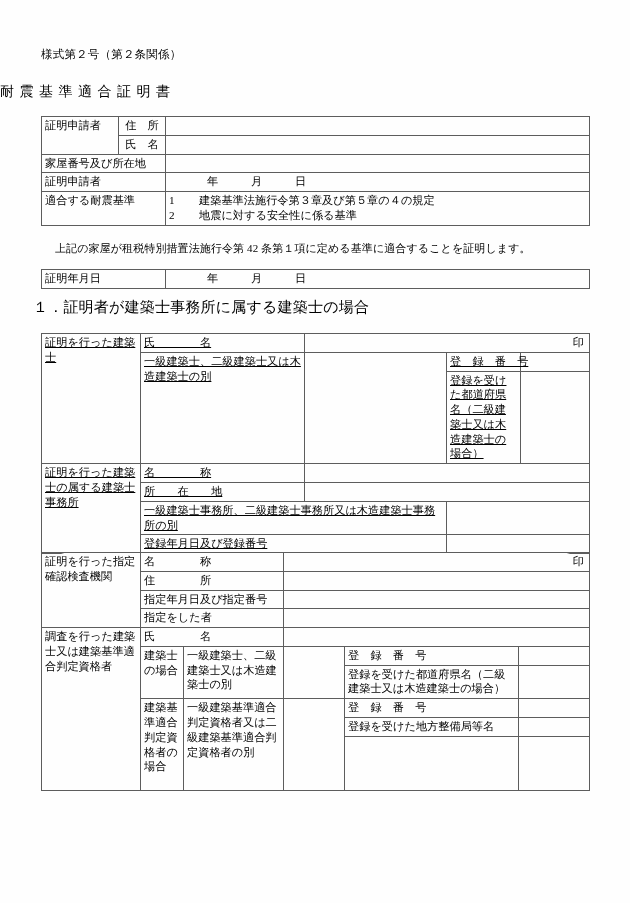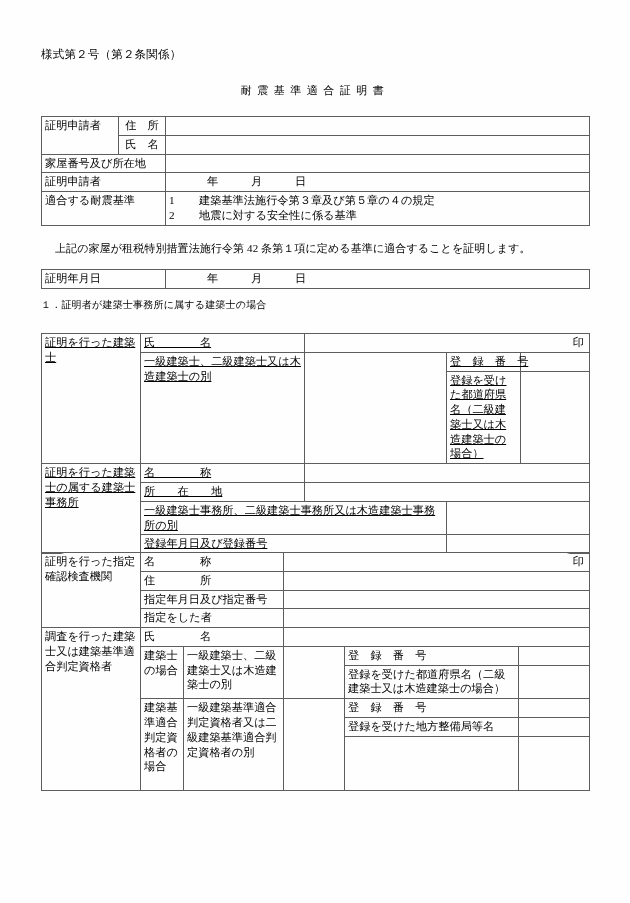--- a/index.html
+++ b/index.html
@@ -27,37 +27,36 @@
     top: 47px;
     font-size: 11.5px;
     letter-spacing: 0.2px;
     white-space: nowrap;
   }
   .doc-title {
     position: absolute;
     left: 0;
     top: 83px;
     width: 630px;
-    text-align: center;
-    font-size: 11px;
+    font-size: 14px;
     letter-spacing: 5.5px;
     white-space: nowrap;
   }
   .statement {
     position: absolute;
     left: 55px;
     top: 241px;
     font-size: 11px;
     white-space: nowrap;
     letter-spacing: 0.1px;
   }
   .section-heading {
     position: absolute;
-    left: 41px;
-    font-size: 10px;
+    left: 33px;
+    font-size: 15px;
     white-space: nowrap;
     letter-spacing: 0.2px;
   }
   #sec1-heading { top: 298px; }
   #sec2-heading { top: 527px; }
 
   
   table.frm {
     position: absolute;
     border-collapse: collapse;

